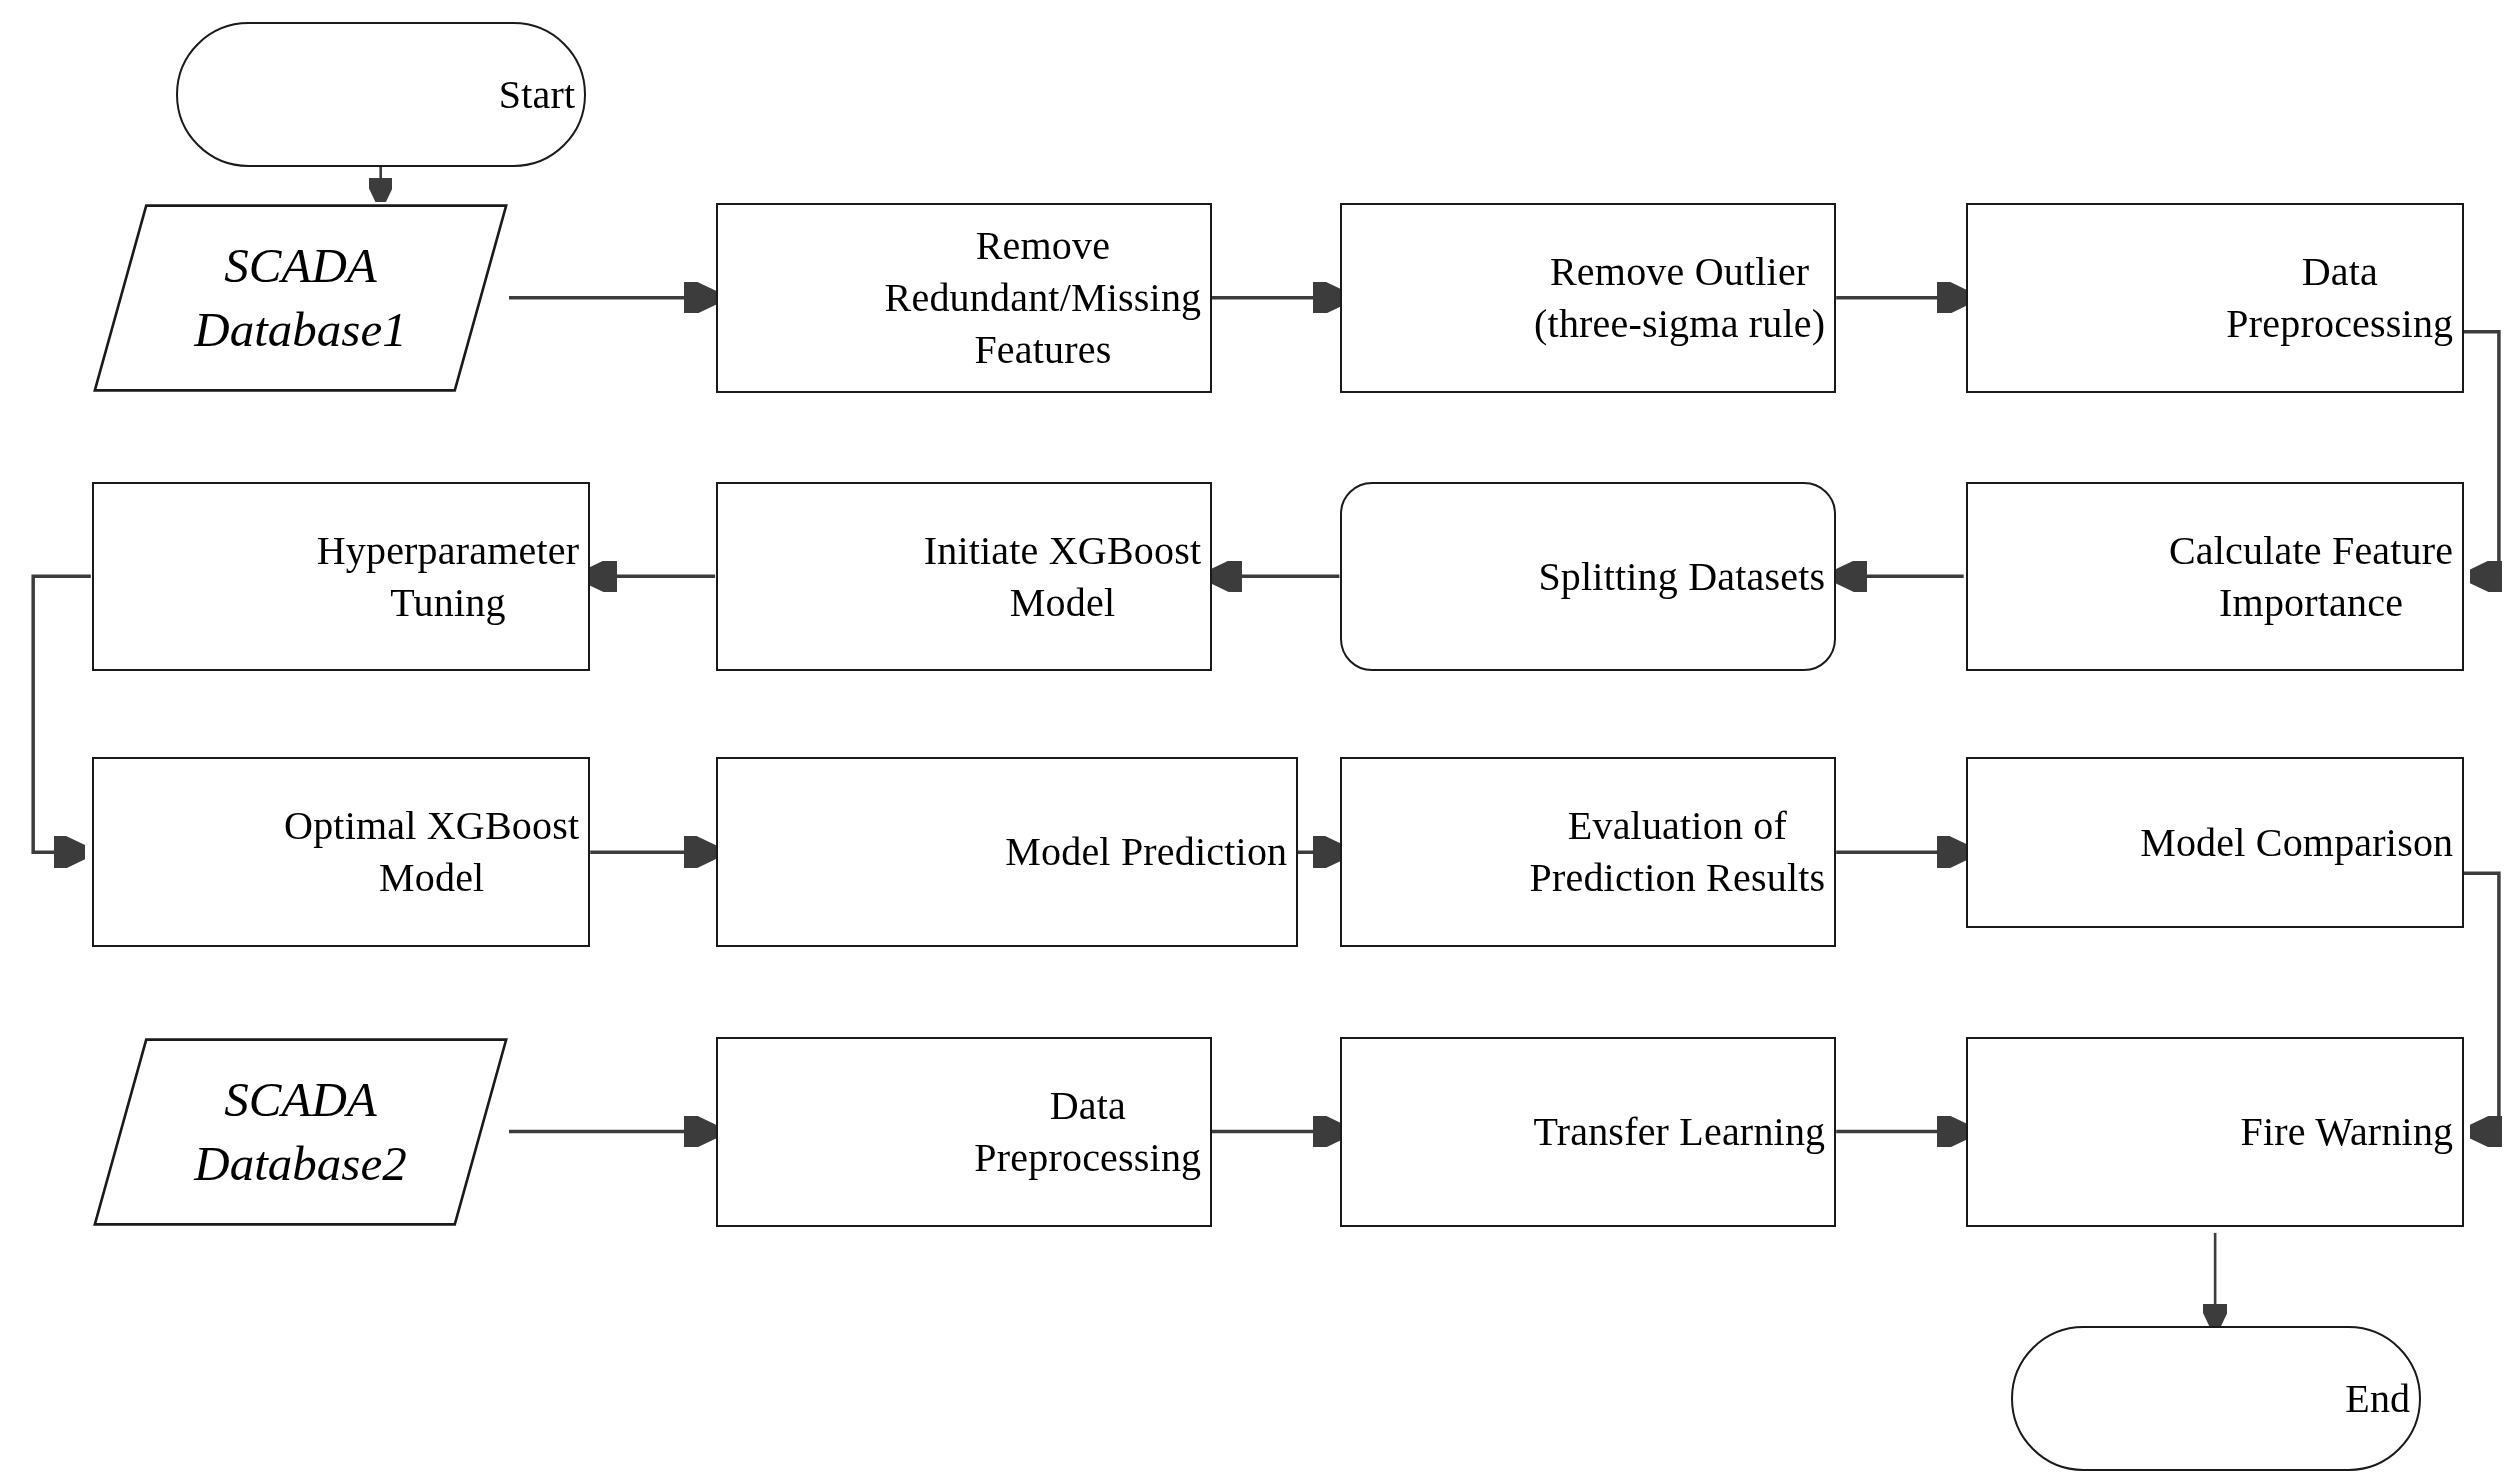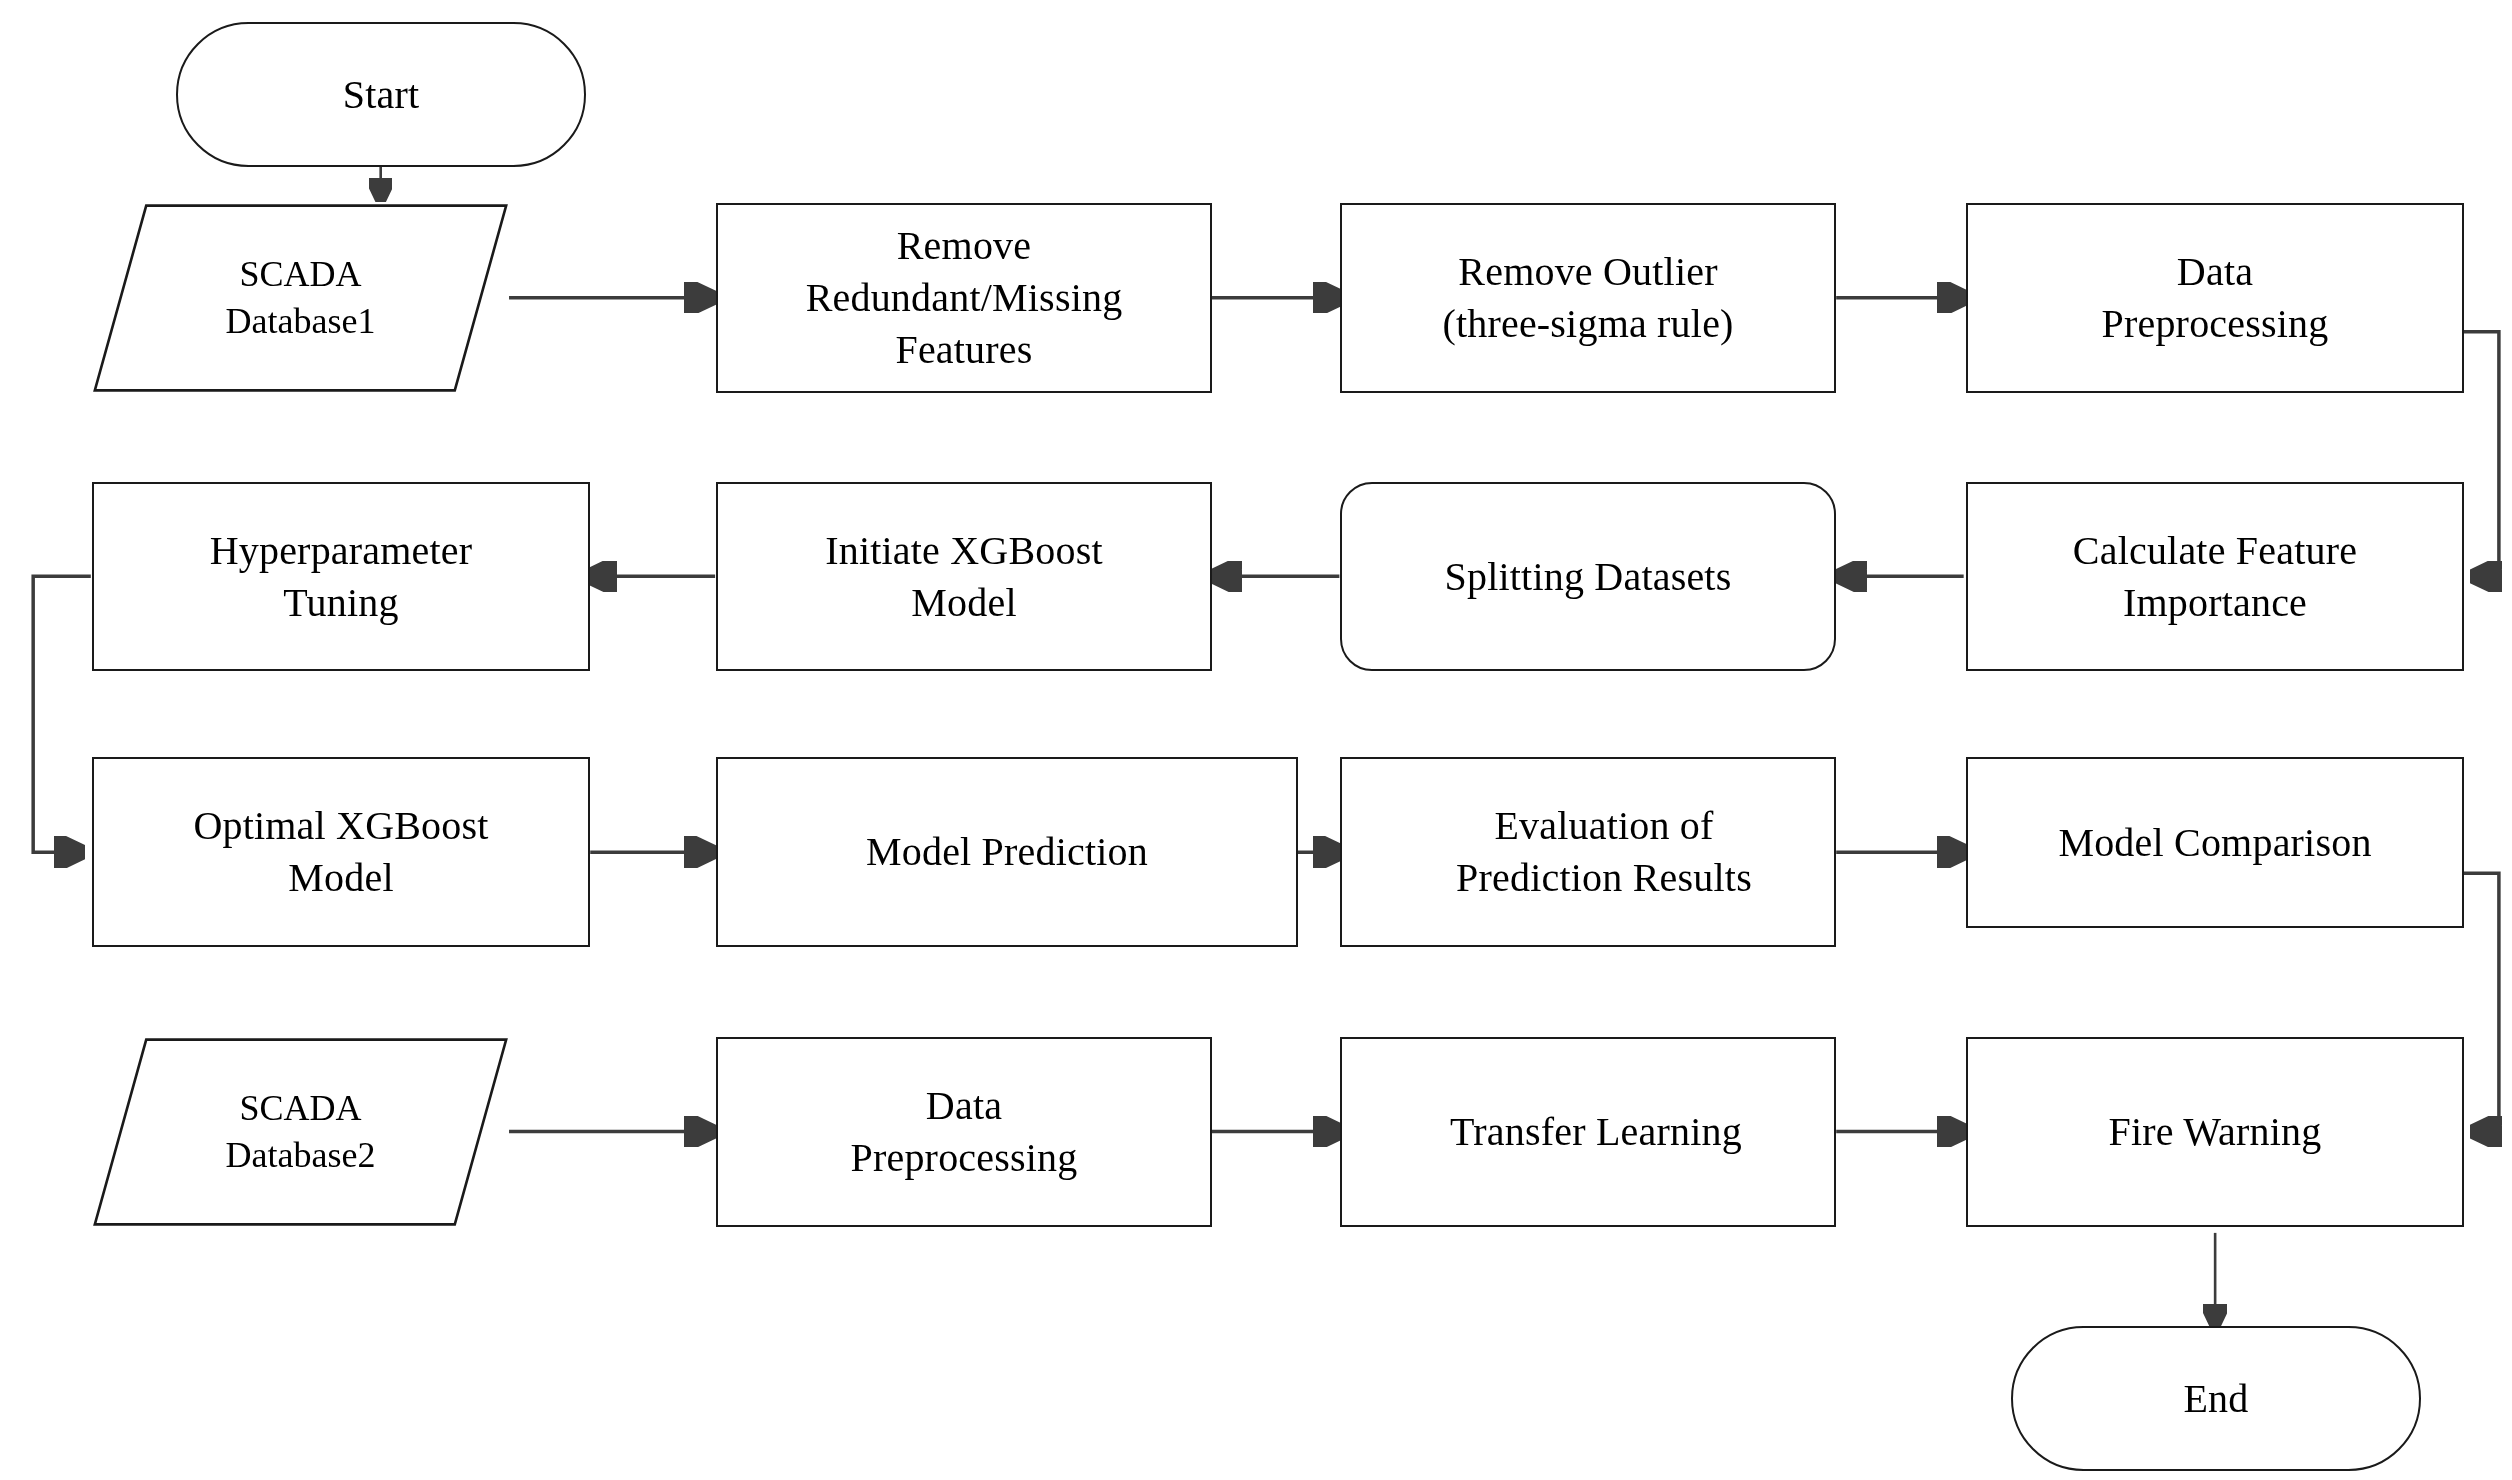--- a/index.html
+++ b/index.html
@@ -15,21 +15,21 @@
     height:1480px;
     background:#ffffff;
     overflow:hidden;
   }
   
   .node{
     position:absolute;
     box-sizing:border-box;
     display:flex;
     align-items:center;
-    justify-content:center;
+    justify-content:flex-end;
     text-align:center;
     background:#ffffff;
   }
   .node .lbl{
     display:block;
     line-height:1.30;
     font-size:40px;
     letter-spacing:0.2px;
     white-space:pre-line;
     padding:0 8.7px;
@@ -50,23 +50,24 @@
     overflow:visible;
   }
   .io-wrap .lbl{
     position:absolute;
     left:0;top:0;
     width:100%;height:100%;
     display:flex;
     align-items:center;
     justify-content:center;
     text-align:center;
-    font-size:36px;
+    font-size:49px;
     line-height:1.30;
     white-space:pre-line;
+    font-style:italic;
   }
   
   #wires{
     position:absolute;
     left:0;top:0;
     width:2512px;
     height:1480px;
     pointer-events:none;
   }
   #wires path,#wires line{

